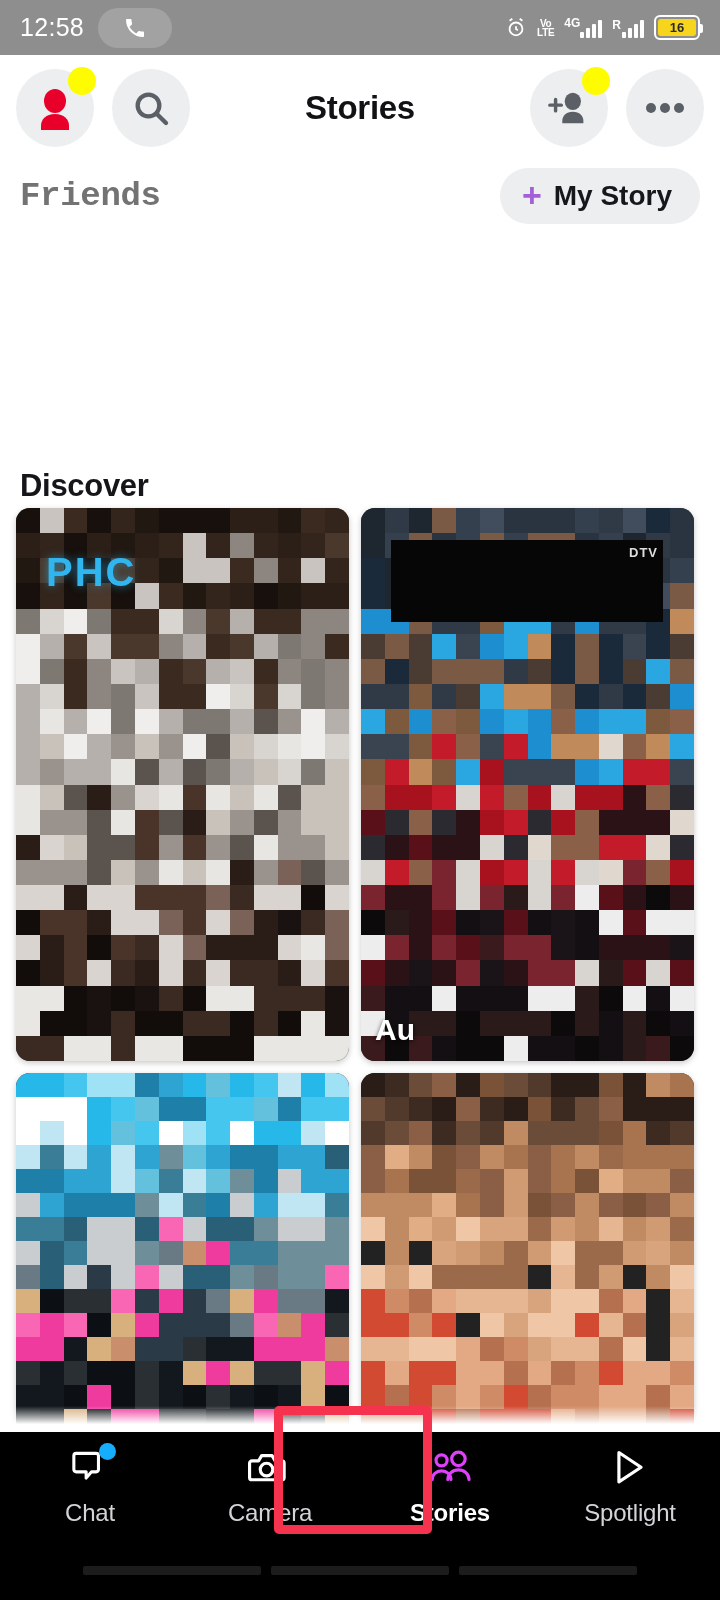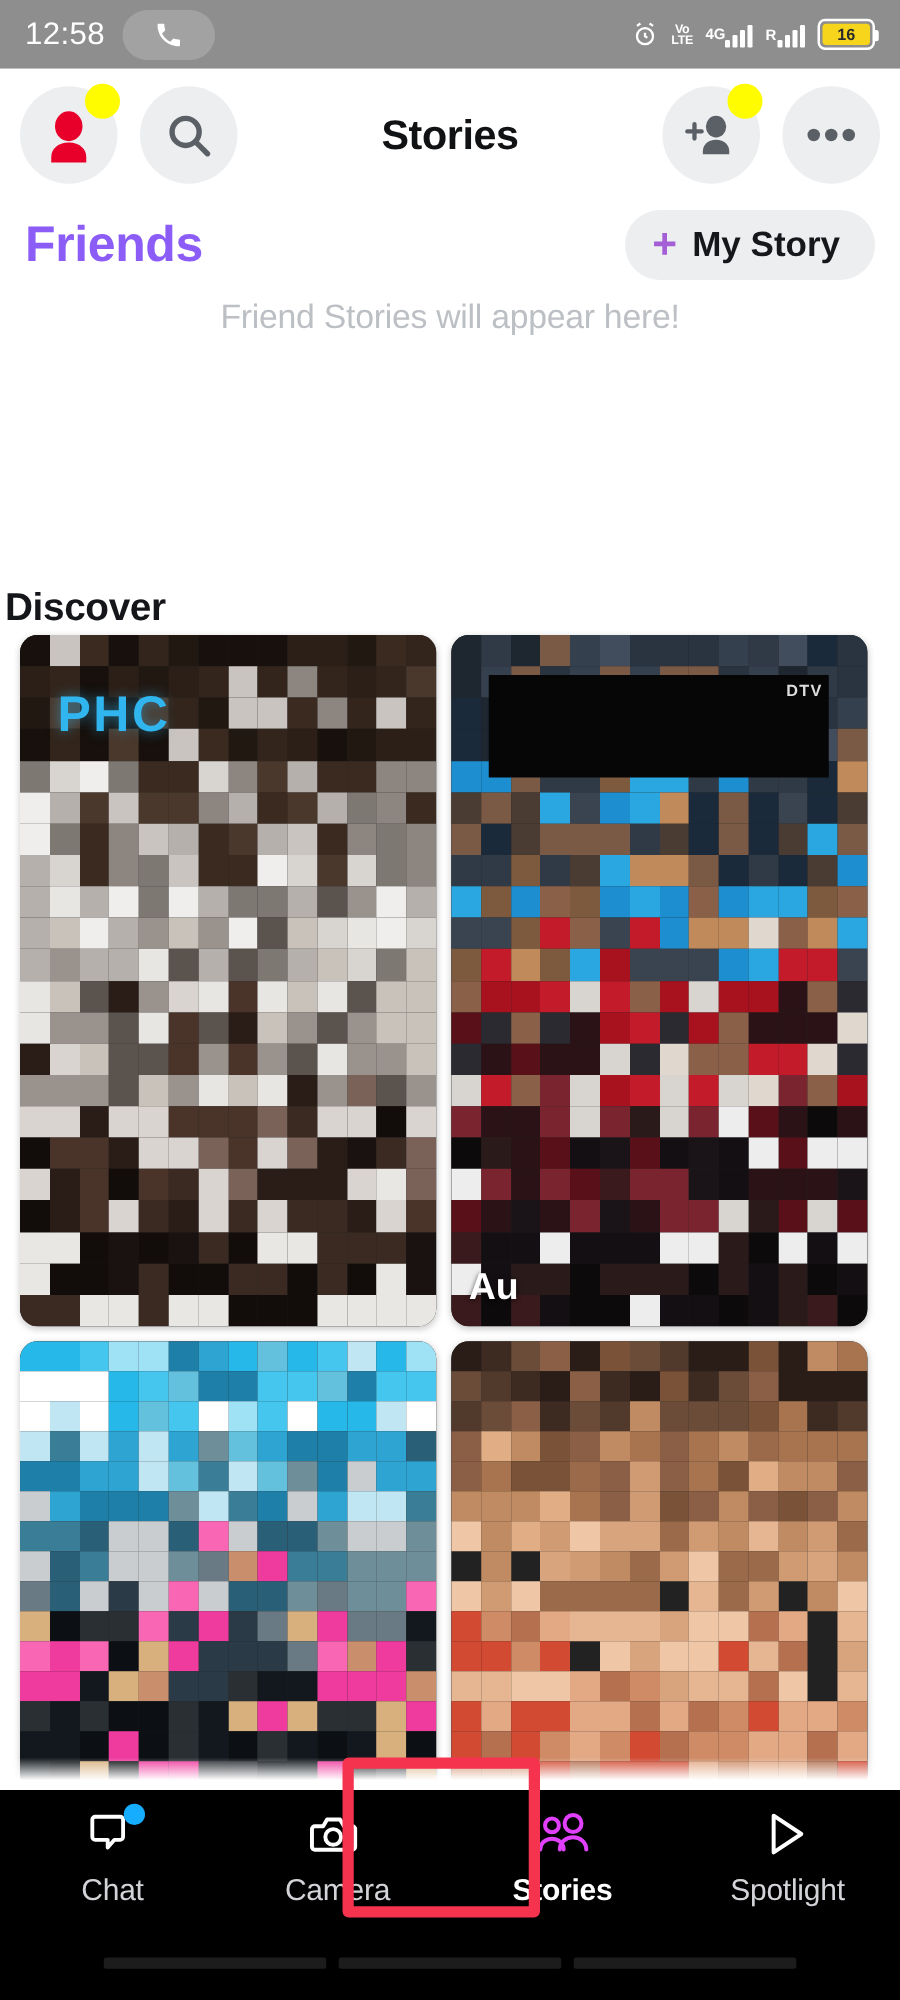--- a/index.html
+++ b/index.html
@@ -24,21 +24,21 @@
     padding:0 20px;
     color:#ffffff;
   }
   .sb-time { font-size:25px; font-weight:400; letter-spacing:0.3px; }
   .sb-phonepill {
     margin-left:14px; width:74px; height:40px; border-radius:20px;
     background:rgba(255,255,255,0.18);
     display:flex; align-items:center; justify-content:center;
   }
   .sb-right { margin-left:auto; display:flex; align-items:center; gap:10px; }
-  .sb-ic { display:flex; align-items:center; }
+  .sb-ic { display:flex; align-items:flex-start; }
   .volte {
     font-size:10px; line-height:9px; font-weight:700; text-align:center;
     letter-spacing:-0.3px;
   }
   .fourg { font-size:12px; font-weight:700; line-height:11px; }
   .bars { display:flex; align-items:flex-end; gap:2px; height:20px; }
   .bars i { width:4px; background:#fff; display:block; border-radius:1px; }
   .bars i:nth-child(1){height:6px}
   .bars i:nth-child(2){height:10px}
   .bars i:nth-child(3){height:14px}
@@ -82,22 +82,23 @@
   }
   .hdr-left { display:flex; gap:18px; align-items:center; }
   .hdr-right { display:flex; gap:18px; align-items:center; }
 
   
   .friends-row {
     position:absolute; top:168px; left:0; width:720px;
     display:flex; align-items:center; padding:0 20px;
   }
   .friends-title {
-    font-size:40px; font-weight:700; color:#8b5cf6;
+    font-size:34px; font-weight:700; color:#737373;
     letter-spacing:-0.3px;
+    font-family:Liberation Mono, monospace;
   }
   .mystory-pill {
     margin-left:auto;
     height:56px; border-radius:28px; background:#edeef0;
     display:flex; align-items:center; gap:12px;
     padding:0 28px 0 22px;
   }
   .plus-purple {
     font-size:34px; font-weight:700; color:#a45fd6; line-height:0.8;
   }
@@ -112,21 +113,21 @@
     position:absolute; top:310px; left:182px;
     width:340px; height:92px; border-radius:46px;
     background:#a25fd4;
     display:flex; align-items:center; justify-content:center;
     color:#ffffff; font-size:34px; font-weight:700;
     letter-spacing:-0.2px;
   }
 
   
   .discover-title {
-    position:absolute; top:468px; left:4px;
+    position:absolute; top:468px; left:20px;
     font-size:31px; font-weight:700; color:#14161a; letter-spacing:-0.3px;
   }
   .tiles {
     position:absolute; top:508px; left:16px;
     width:678px;
     display:flex; flex-wrap:wrap; gap:12px;
   }
   .tile {
     width:333px; height:553px; border-radius:14px;
     overflow:hidden; position:relative;
@@ -284,21 +285,20 @@
   </div>
 
   <div class="friends-row">
     <span class="friends-title">Friends</span>
     <span class="mystory-pill">
       <span class="plus-purple">+</span>
       <span class="mystory-txt">My Story</span>
     </span>
   </div>
 
-  <div class="empty-note">Friend Stories will appear here!</div>
 
 
   <div class="discover-title">Discover</div>
 
   <div class="tiles">
 
     <div class="tile">
       <div class="pixgrid" id="px2" style="grid-template-columns: repeat(14, 1fr); grid-template-rows: repeat(22, 1fr);">
           <i style="background: rgb(23, 16, 12); display: block;"></i>
           <i style="background: rgb(201, 196, 191); display: block;"></i>

